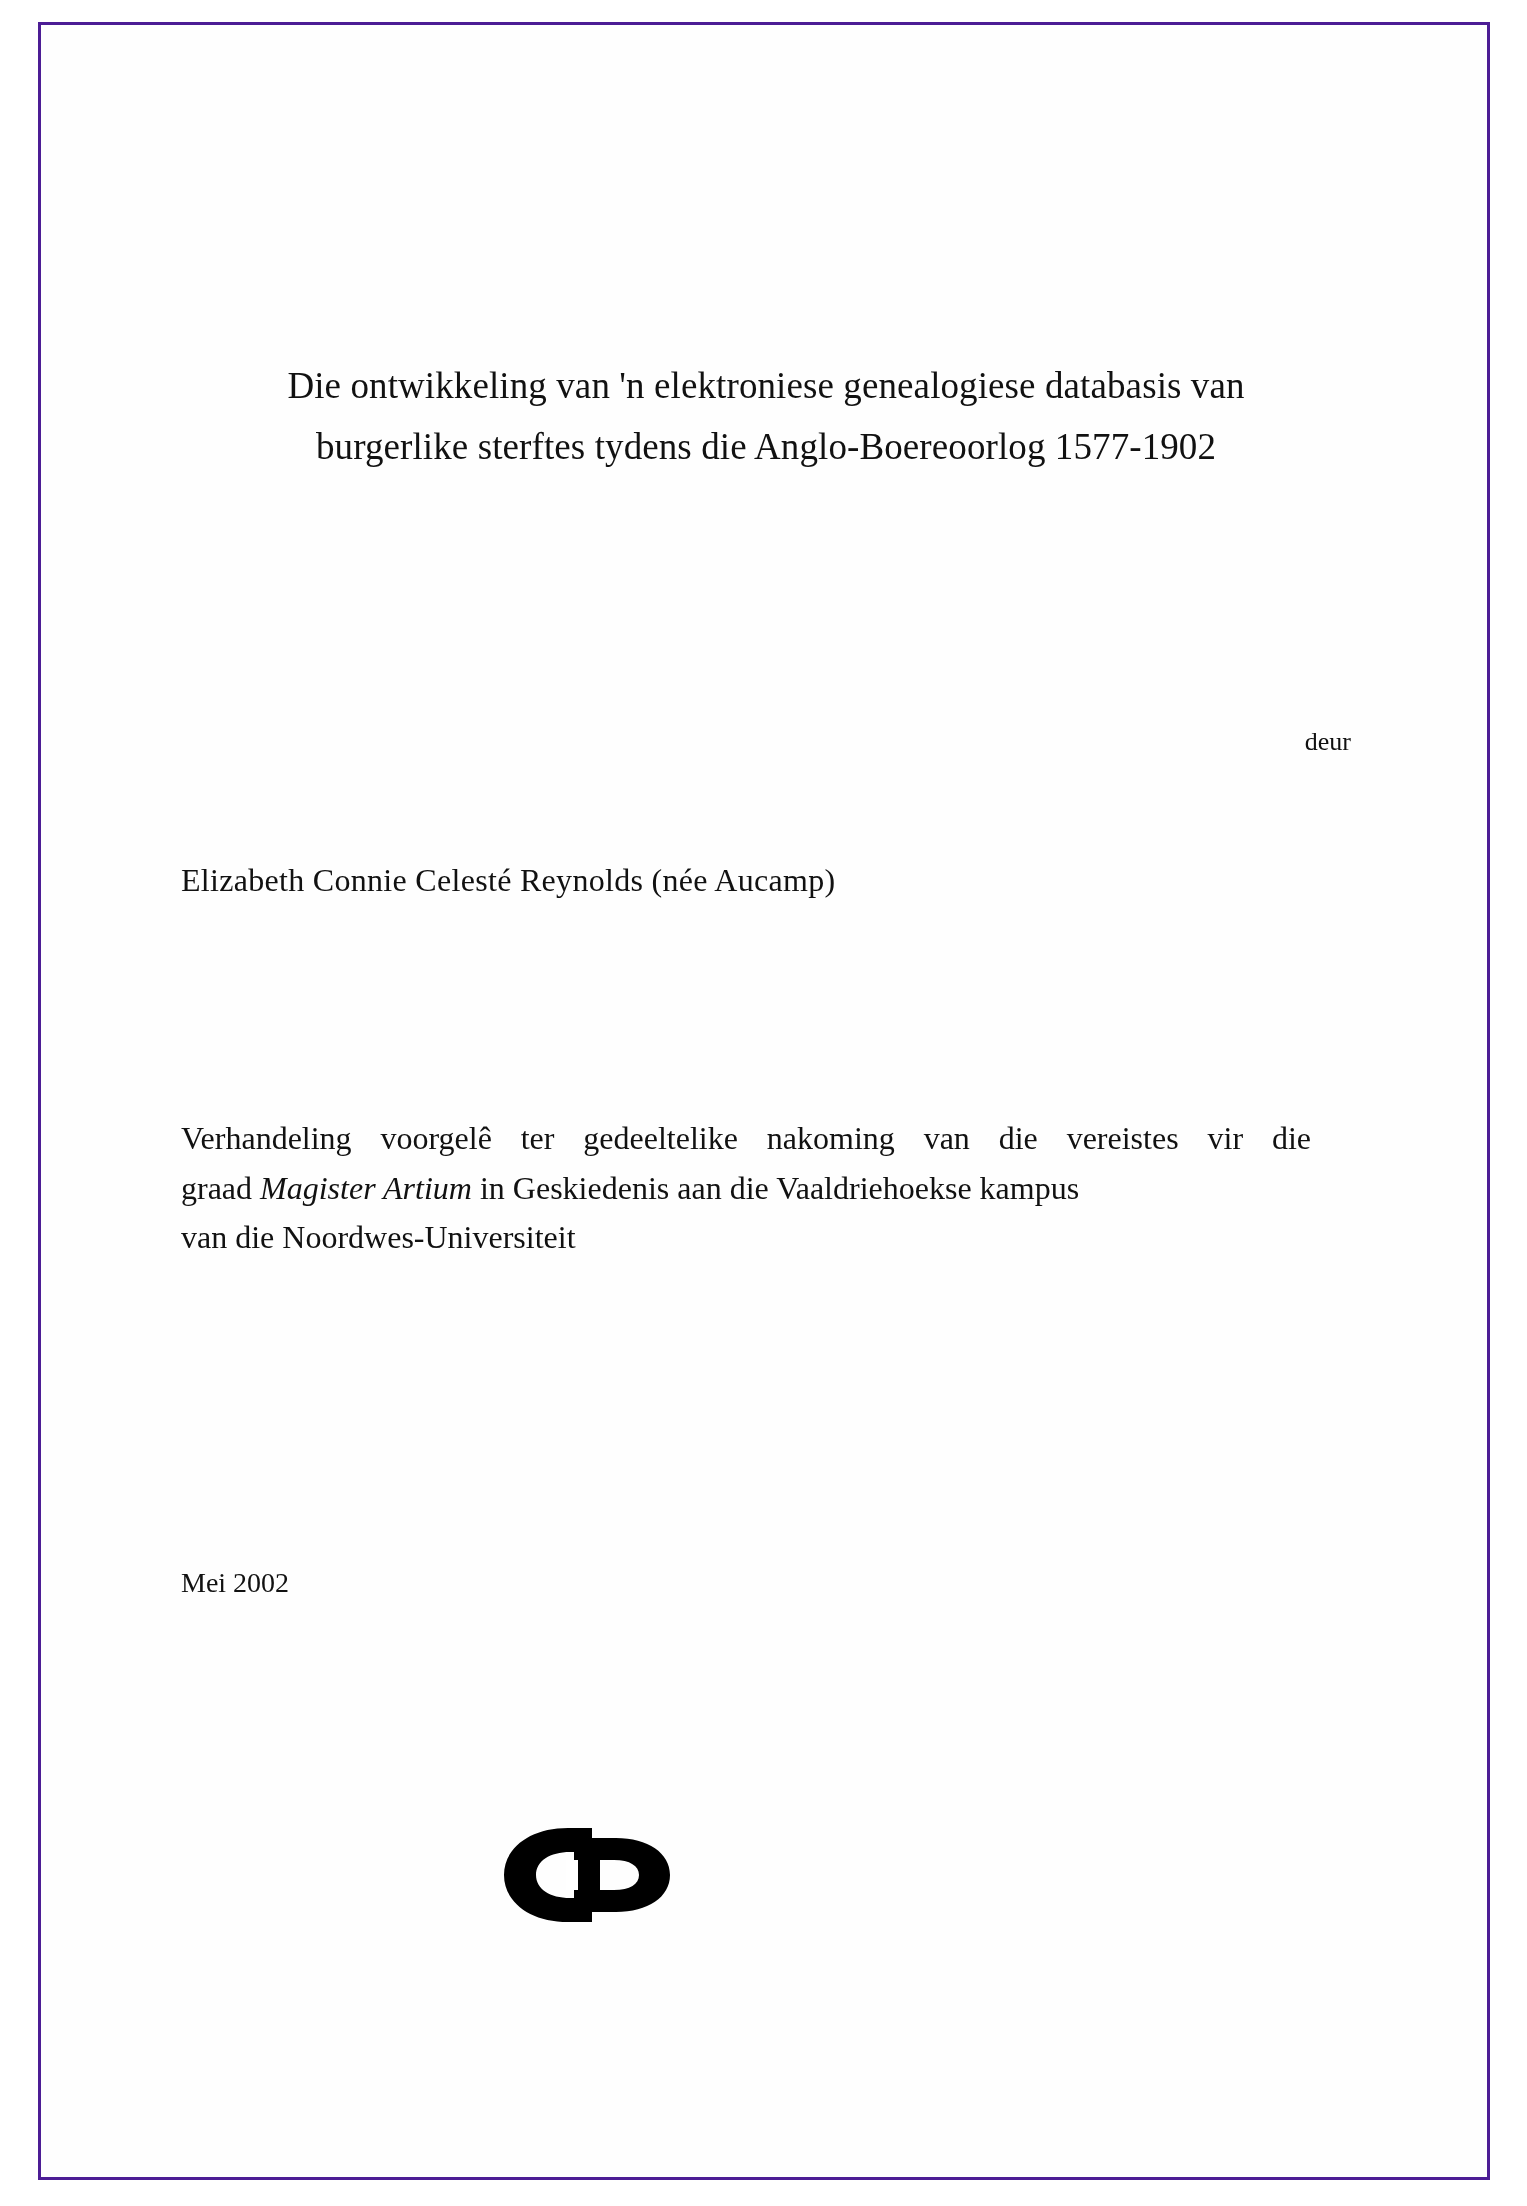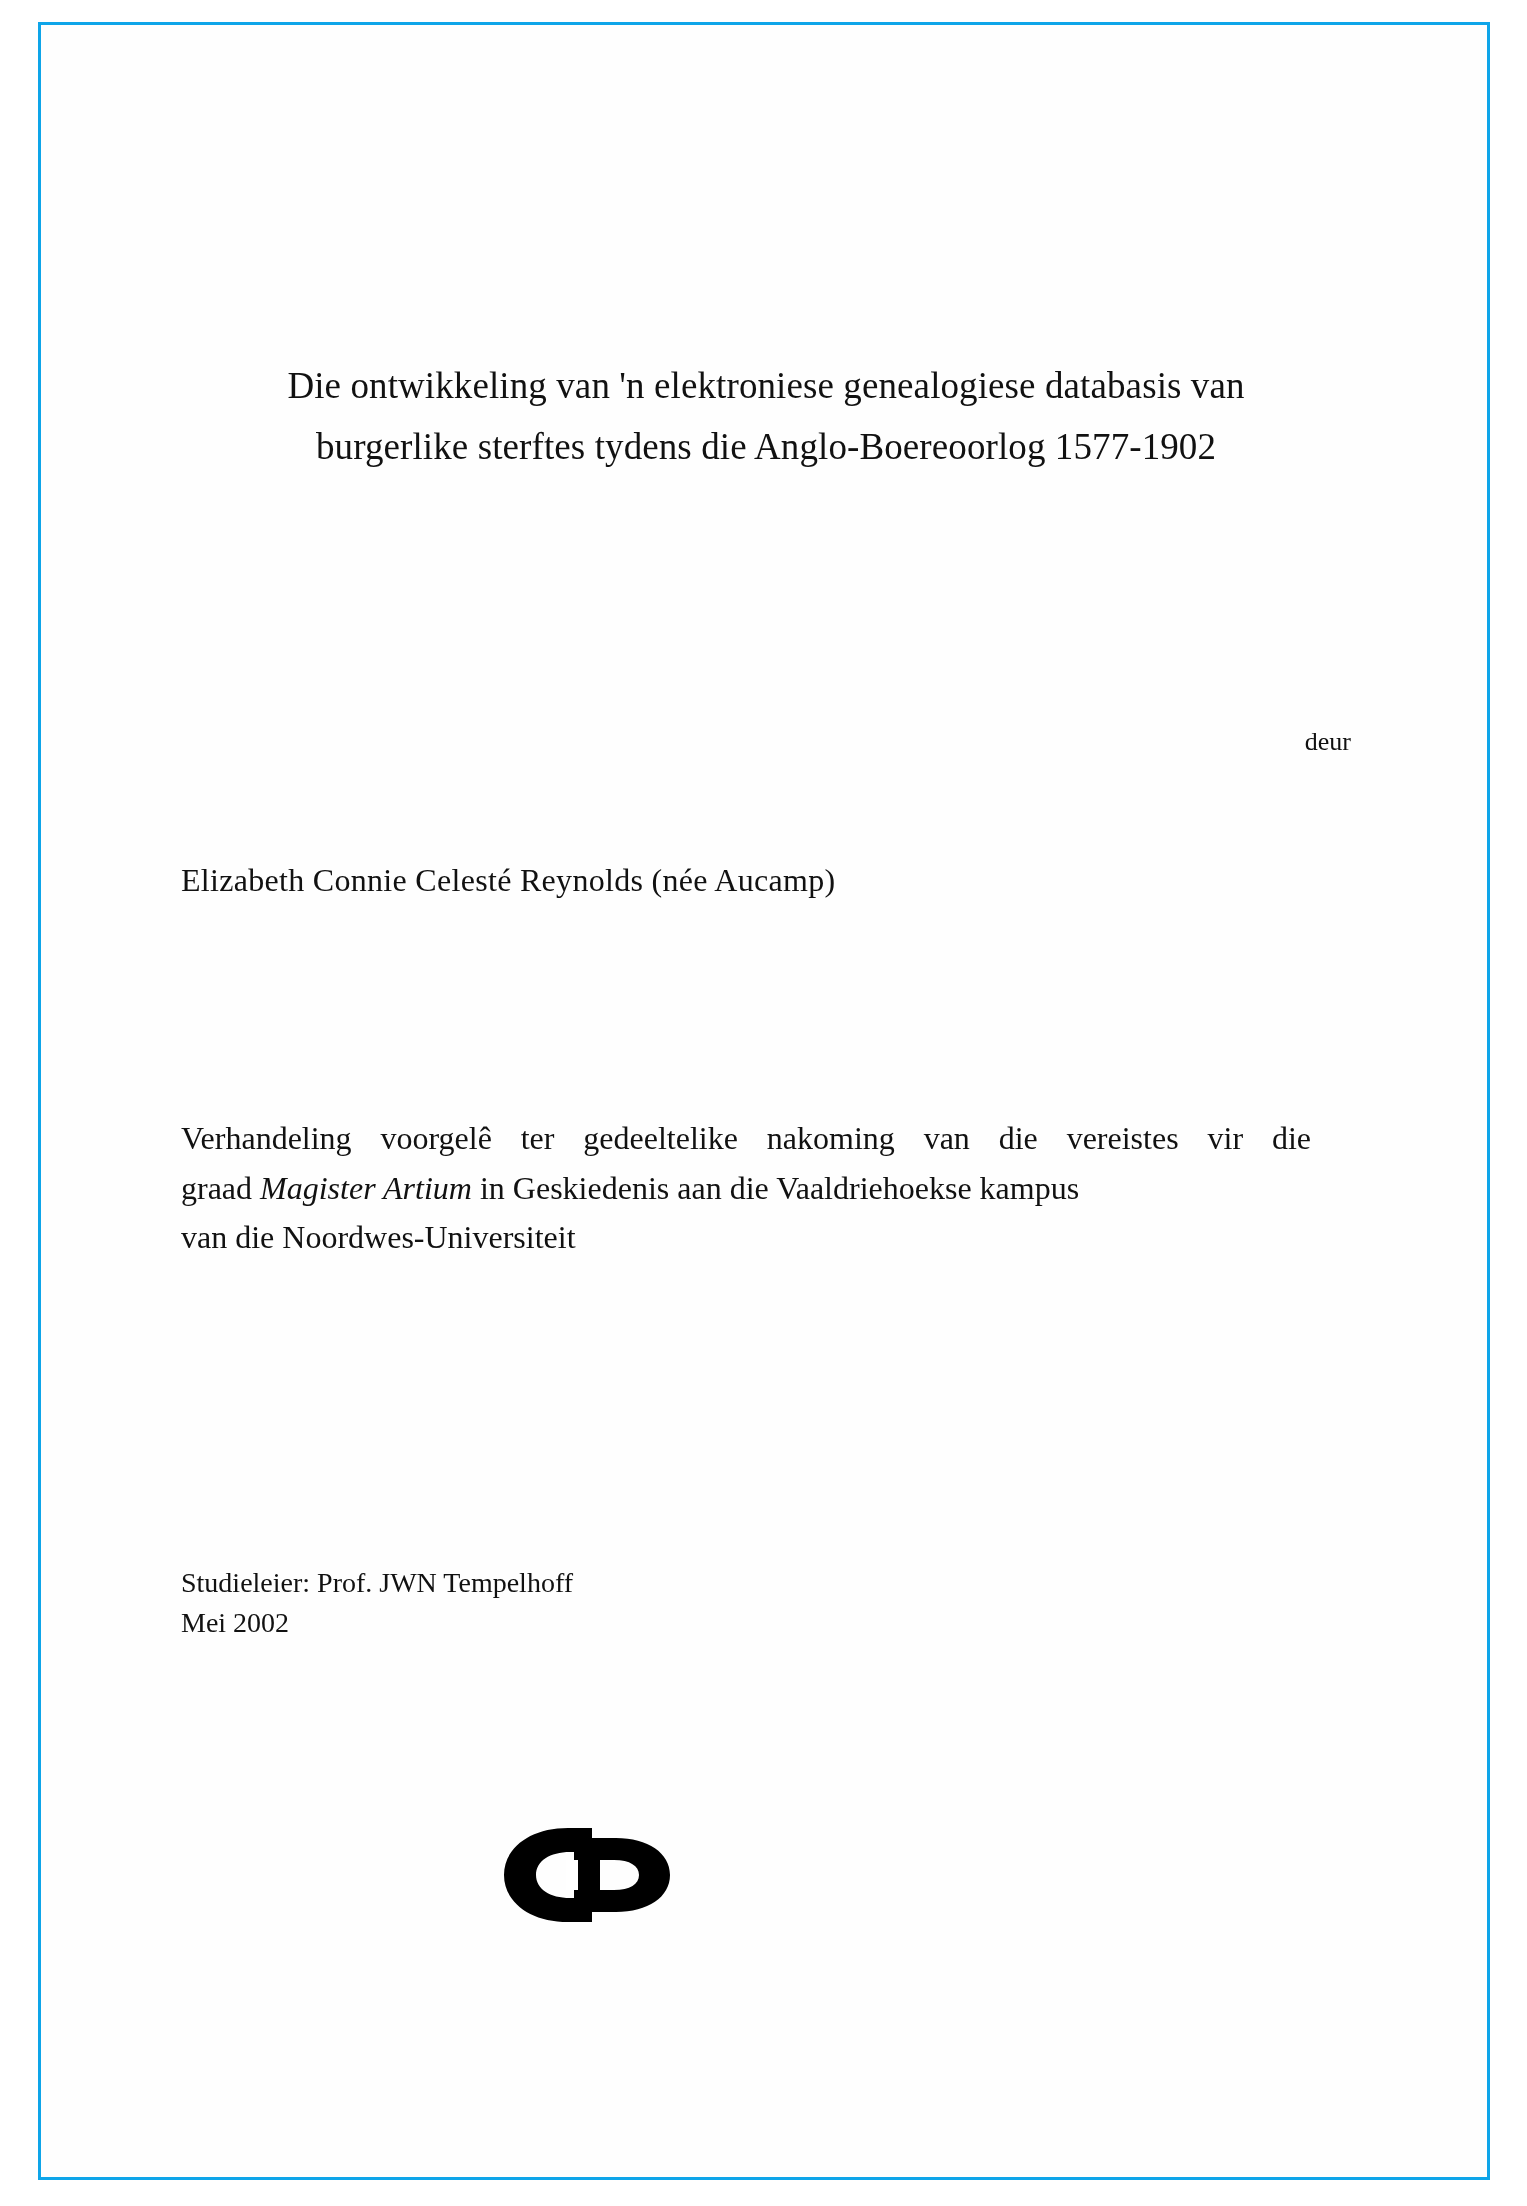--- a/index.html
+++ b/index.html
@@ -16,21 +16,21 @@
     overflow: hidden;
   }
 
   
   .page-frame {
     position: absolute;
     left: 38px;
     top: 22px;
     width: 1452px;
     height: 2158px;
-    border: 3px solid #0ea5e9;
+    border: 3px solid #4c1d95;
     background: #ffffff;
     box-sizing: border-box;
   }
   .page-inner {
     position: absolute;
     left: 0;
     top: 0;
     right: 0;
     bottom: 0;
     background: #fefefe;
@@ -152,21 +152,20 @@
 
       <div class="statement">
         <span class="just-line">Verhandeling voorgelê ter gedeeltelike nakoming van die vereistes vir die</span>
         <span class="plain-line"><span>graad </span><span class="italic">Magister Artium</span><span> in Geskiedenis aan die Vaaldriehoekse kampus</span></span>
         <span class="plain-line">van die Noordwes-Universiteit</span>
       </div>
 
       <div class="spacer-4"></div>
 
       <div class="supervisor">
-        <span class="line">Studieleier: Prof. JWN Tempelhoff</span>
         <span class="line">Mei 2002</span>
       </div>
 
     </div>
 
     <div class="logo-block">
       <svg class="logo-mark" viewBox="0 0 195 110" aria-hidden="true">
 
         <path d="M72 8 C 34 8, 8 28, 8 55 C 8 82, 34 102, 72 102 L 96 102 L 96 78 L 74 78 C 54 78, 40 69, 40 55 C 40 41, 54 32, 74 32 L 96 32 L 96 8 Z" fill="#000000"></path>
 

